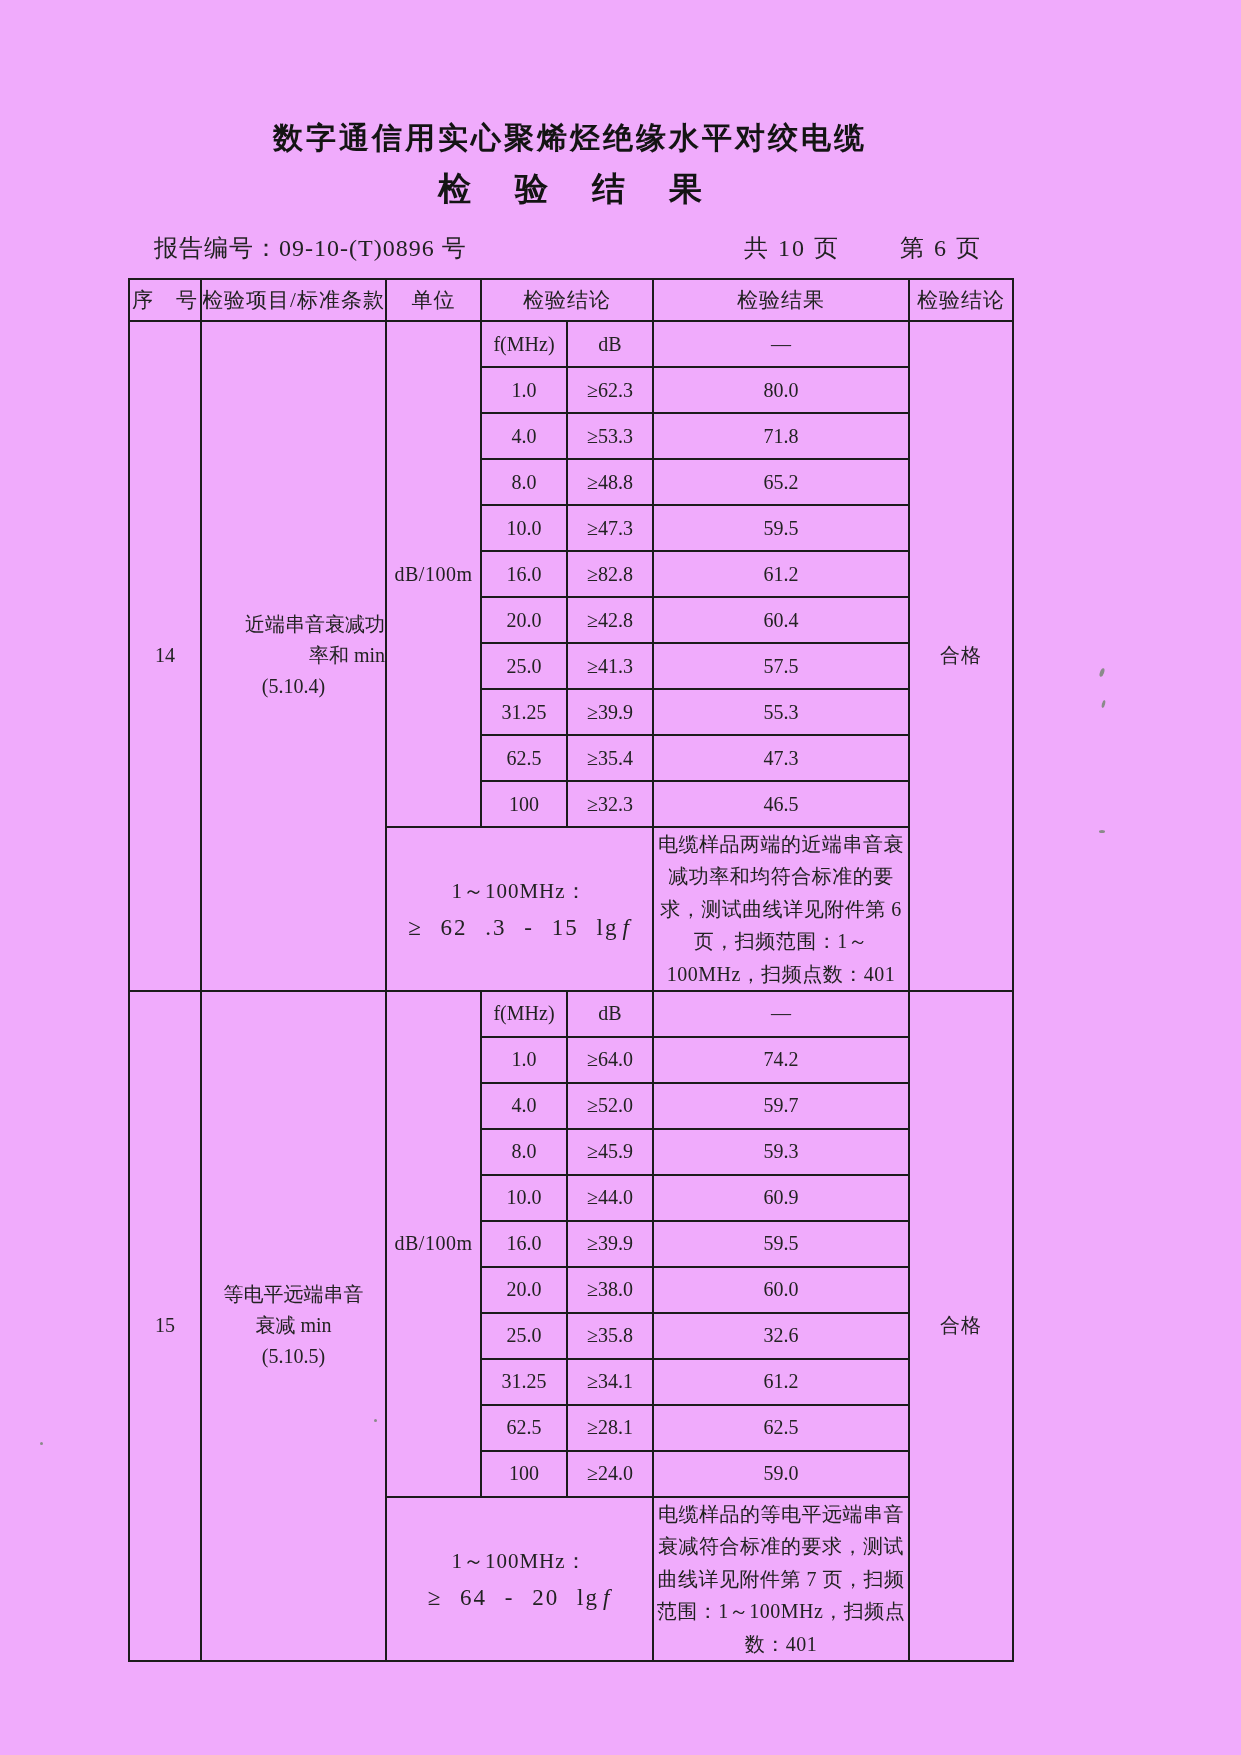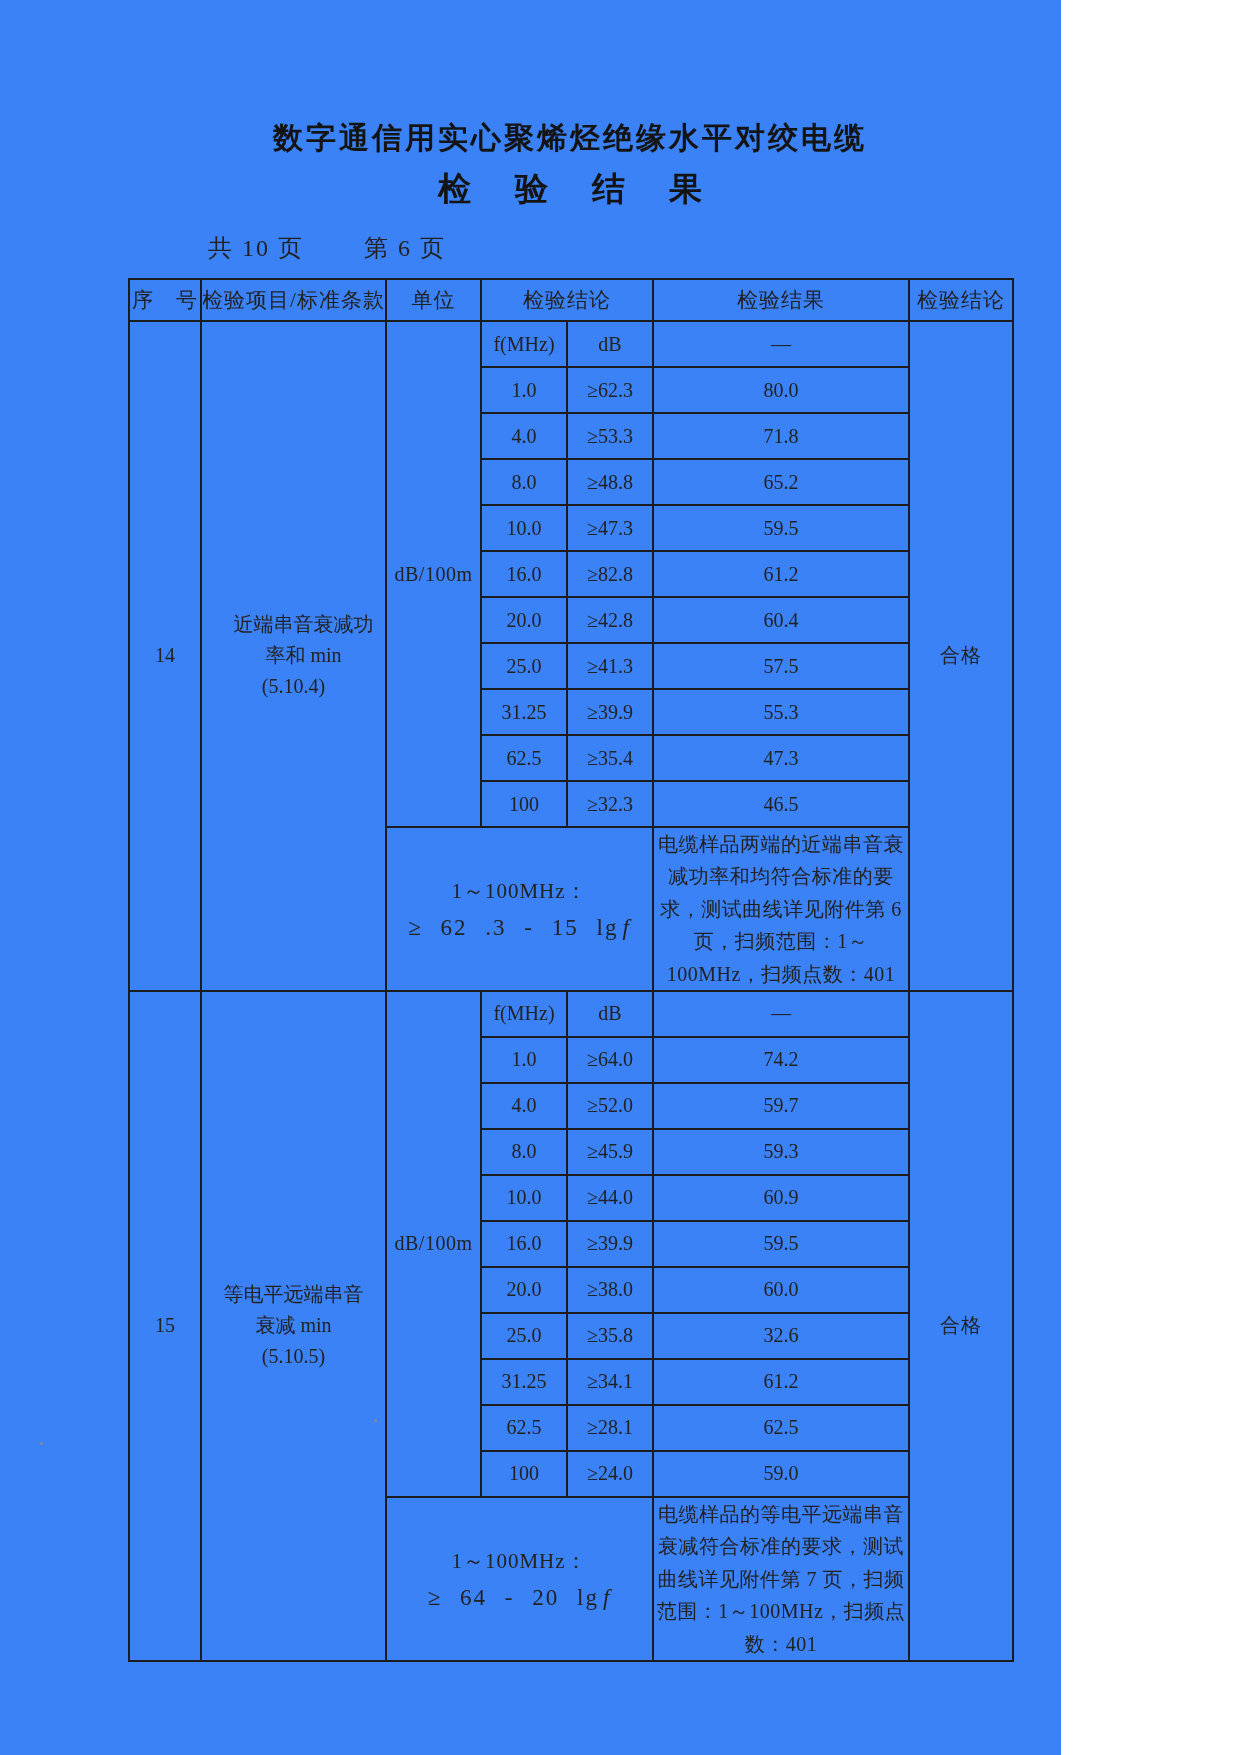--- a/index.html
+++ b/index.html
@@ -1,35 +1,35 @@
 <!DOCTYPE html>
 <html><head>
 <meta charset="utf-8">
 <style>
   html,body{margin:0;padding:0;background:#ffffff;}
-  .page{position:relative;width:1061px;height:1755px;background:#3b82f6;
+  .page{position:relative;width:1241px;height:1755px;background:#f0abfc;
         font-family:"Liberation Serif","DejaVu Serif",serif;color:#1f1f1f;overflow:hidden;}
   .content{margin-left:128px;width:884px;}
   .doc-title{margin:0;padding-top:118px;text-align:center;font-family:"Liberation Sans","DejaVu Sans",sans-serif;
              font-weight:bold;font-size:30px;letter-spacing:3px;color:#141414;}
   .doc-subtitle{margin-top:8px;text-align:center;font-family:"Liberation Sans","DejaVu Sans",sans-serif;
                 font-weight:bold;font-size:33px;color:#141414;}
   .doc-subtitle span{display:inline-block;letter-spacing:44px;margin-right:-44px;}
   .report-row{margin-top:20px;display:flex;justify-content:space-between;align-items:baseline;
               font-size:24px;padding:0 30px 0 26px;color:#222;}
   .report-left{letter-spacing:1px;}
   .report-right span{margin-left:54px;letter-spacing:2px;}
   table.insp{margin-top:14px;border-collapse:collapse;table-layout:fixed;width:884px;}
   table.insp th,table.insp td{border:2px solid #1c1c1c;vertical-align:middle;text-align:center;
               padding:0;font-size:20px;color:#222;overflow:hidden;}
   table.insp th{font-size:21px;font-weight:normal;height:40px;letter-spacing:1px;border-radius:7px;}
   tr.subhead td,tr.freq td{height:44px;}
   td.unit{font-size:20px;letter-spacing:0.5px;}
   td.item{font-size:20px;line-height:1.55;padding:0 8px;}
-  td.item div.l{text-align:center;padding-left:20px;}
+  td.item div.l{text-align:right;padding-left:20px;}
   td.item div.c{text-align:center;}
   td.seq{font-size:21px;}
   td.concl{font-size:21px;letter-spacing:1px;}
   td.dash{font-size:20px;color:#333;}
   tr.summary td{height:132px;}
   td.formula div.range{font-size:21px;letter-spacing:1px;margin-bottom:10px;}
   td.formula div.expr{font-size:23px;letter-spacing:2px;word-spacing:10px;}
   td.formula div.expr i{font-family:"Liberation Serif",serif;font-style:italic;padding-left:4px;}
   td.note{text-align:left;font-size:19px;line-height:1.62;padding:8px 12px 8px 13px;letter-spacing:0.5px;}
   .speck{position:absolute;background:#8a8a8a;border-radius:50%;}
@@ -44,20 +44,23 @@
 
 <div class="page">
   <div class="content">
 
     <h1 class="doc-title">数字通信用实心聚烯烃绝缘水平对绞电缆</h1>
     <div class="doc-subtitle">
       <span>检验结果</span>
     </div>
 
     <div class="report-row">
+      <div class="report-left">
+        <span>报告编号：</span><span>09-10-(T)0896 号</span>
+      </div>
       <div class="report-right">
         <span>共 10 页</span>
         <span>第 6 页</span>
       </div>
     </div>
 
     <table class="insp">
       <colgroup>
         <col style="width:72px">
           <col style="width:185px">

